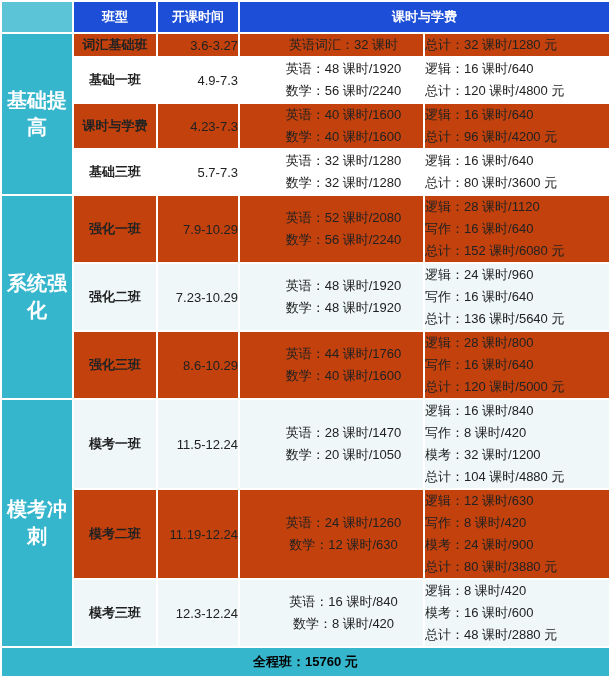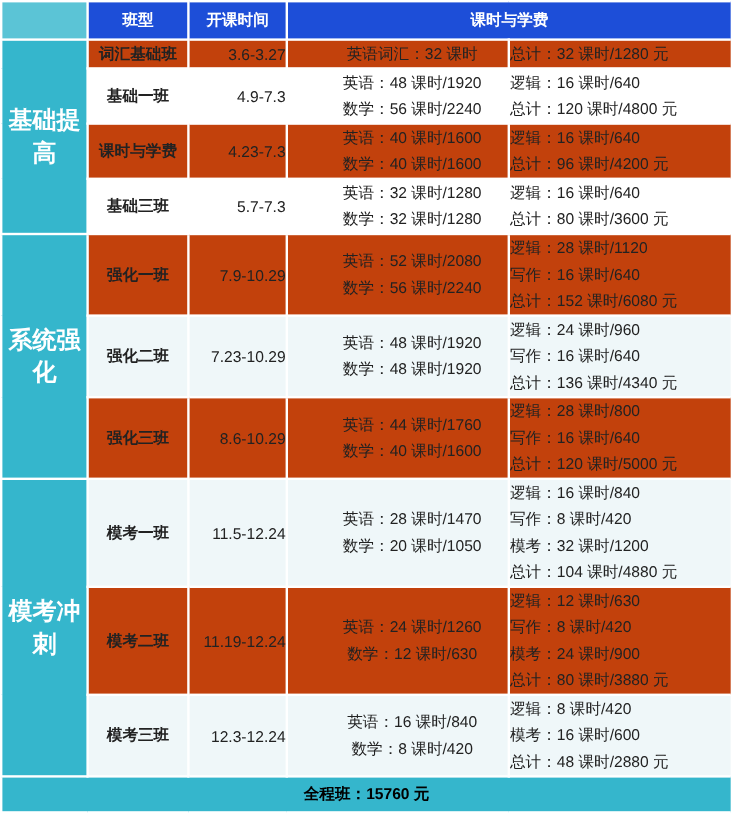--- a/index.html
+++ b/index.html
@@ -173,21 +173,21 @@
     <tr>
       <td class="clsname band-c">强化二班</td>
       <td class="date band-c">7.23-10.29</td>
       <td class="subjects band-c">
         <div class="ln">英语：48 课时/1920</div>
         <div class="ln">数学：48 课时/1920</div>
       </td>
       <td class="totals band-c">
         <div class="ln">逻辑：24 课时/960</div>
         <div class="ln">写作：16 课时/640</div>
-        <div class="ln sum">总计：136 课时/4340 元</div>
+        <div class="ln sum">总计：136 课时/5640 元</div>
       </td>
     </tr>
     <tr>
       <td class="clsname band-b">强化三班</td>
       <td class="date band-b">8.6-10.29</td>
       <td class="subjects band-b">
         <div class="ln">英语：44 课时/1760</div>
         <div class="ln">数学：40 课时/1600</div>
       </td>
       <td class="totals band-b">

